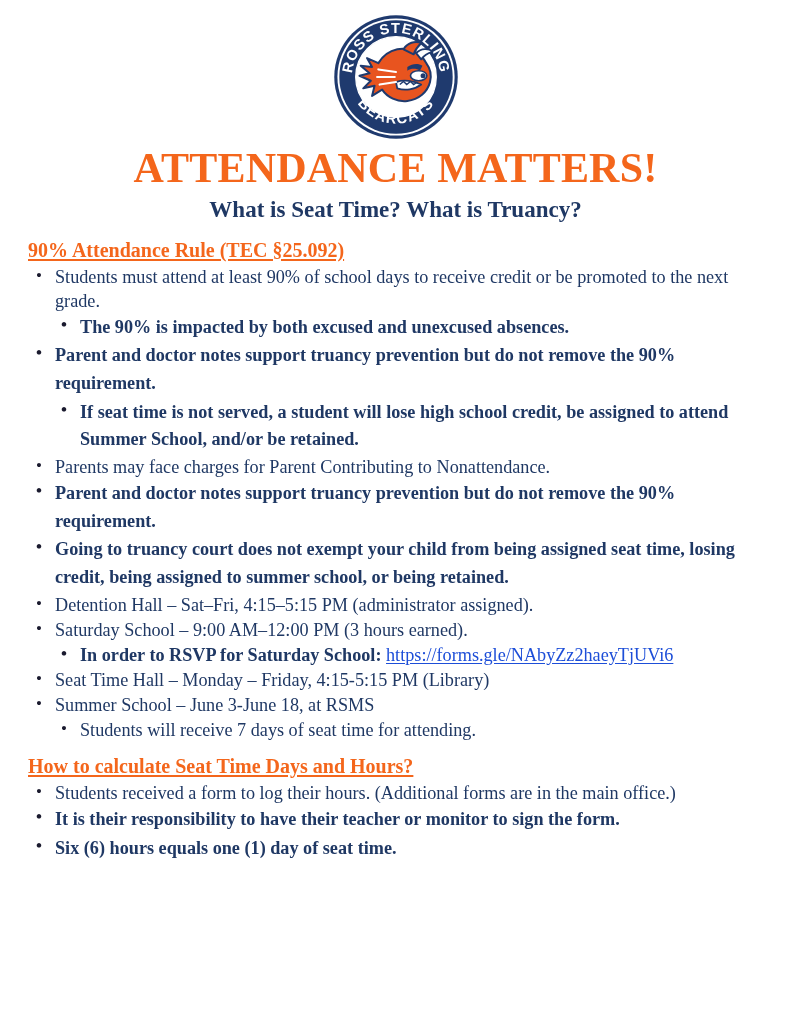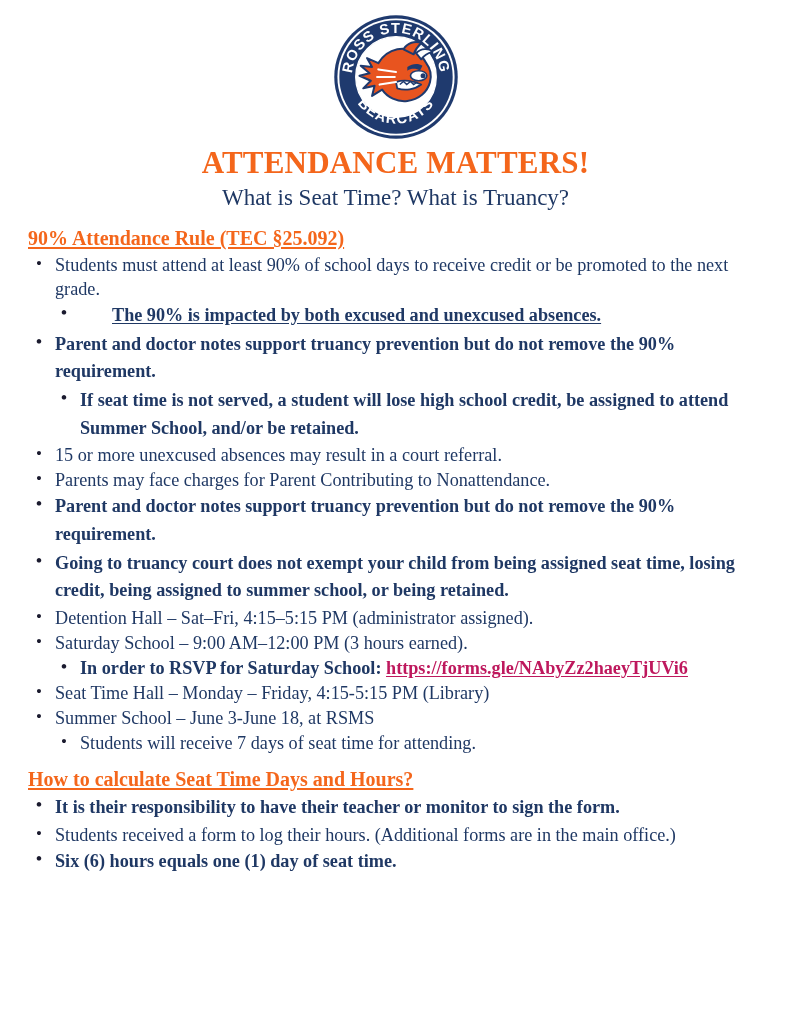--- a/index.html
+++ b/index.html
@@ -32,29 +32,29 @@
     height: 146px;
     box-sizing: border-box;
   }
   .logo-svg { display: block; }
 
   
   .main-title {
     text-align: center;
     color: #F4661B;
     font-weight: bold;
-    font-size: 31px;
+    font-size: 42px;
     letter-spacing: 0.2px;
     line-height: 1.08;
     margin: 0;
   }
   .sub-title {
     text-align: center;
     color: #1F3864;
-    font-weight: normal;
+    font-weight: bold;
     font-size: 23px;
     line-height: 1.15;
     margin: 6px 0 0 0;
   }
 
   
   .section-header {
     color: #F4661B;
     font-weight: bold;
     font-size: 20px;
@@ -90,24 +90,24 @@
     color: #1a1a2e;
     font-size: 17px;
     line-height: 1.32;
   }
   li.item.l1::before { left: 8px; }
   li.item.l2::before { left: 33px; }
 
   li.item.bold { font-weight: bold; }
   li.item.spaced { line-height: 1.52; }
 
-  .u { text-decoration: underline; text-underline-offset: 2px; margin-left: 32px; }
+  .u { text-underline-offset: 2px; }
   .link {
-    color: #be185d;
-    font-weight: bold;
+    color: #1d4ed8;
+    font-weight: normal;
     text-decoration: underline;
     text-underline-offset: 2px;
   }
 </style>
 </head>
 <body>
 
 <div class="page">
 
   <div class="logo-wrap">
@@ -151,34 +151,33 @@
 
   <div id="sections-root">
       <div class="section-header">90% Attendance Rule (TEC §25.092)</div>
       <ul class="lvl1">
         <li class="item l1"><span>Students must attend at least 90% of school days to receive credit or be promoted to the next grade.</span></li>
         <li class="item l2 bold spaced"><span class="u">The 90% is impacted by both excused and unexcused absences.</span></li>
         <li class="item l1 bold spaced"><span>Parent and doctor notes support truancy prevention but do not remove the 90% requirement.</span></li>
         <li class="item l2 bold spaced"><span>If seat time is not served, a student will lose high school credit, be assigned to attend Summer School, and/or be retained.</span></li>
       </ul>
       <ul class="lvl1">
-        <li class="item l1"><span>15 or more unexcused absences may result in a court referral.</span></li>
         <li class="item l1"><span>Parents may face charges for Parent Contributing to Nonattendance.</span></li>
         <li class="item l1 bold spaced"><span>Parent and doctor notes support truancy prevention but do not remove the 90% requirement.</span></li>
         <li class="item l1 bold spaced"><span>Going to truancy court does not exempt your child from being assigned seat time, losing credit, being assigned to summer school, or being retained.</span></li>
       </ul>
       <ul class="lvl1">
         <li class="item l1"><span>Detention Hall – Sat–Fri, 4:15–5:15 PM (administrator assigned).</span></li>
         <li class="item l1"><span>Saturday School – 9:00 AM–12:00 PM (3 hours earned).</span></li>
         <li class="item l2 bold"><span>In order to RSVP for Saturday School: </span><a class="link" href="#">https://forms.gle/NAbyZz2haeyTjUVi6</a></li>
         <li class="item l1"><span>Seat Time Hall – Monday – Friday, 4:15-5:15 PM (Library)</span></li>
         <li class="item l1"><span>Summer School – June 3-June 18, at RSMS</span></li>
         <li class="item l2"><span>Students will receive 7 days of seat time for attending.</span></li>
       </ul>
       <div class="section-header tight">How to calculate Seat Time Days and Hours?</div>
       <ul class="lvl1">
+        <li class="item l1"><span>Students received a form to log their hours.  (Additional forms are in the main office.)</span></li>
         <li class="item l1 bold spaced"><span>It is their responsibility to have their teacher or monitor to sign the form.</span></li>
-        <li class="item l1"><span>Students received a form to log their hours.  (Additional forms are in the main office.)</span></li>
         <li class="item l1 bold spaced"><span>Six (6) hours equals one (1) day of seat time.</span></li>
       </ul>
     </div>
 
 </div>
 
 </body></html>

